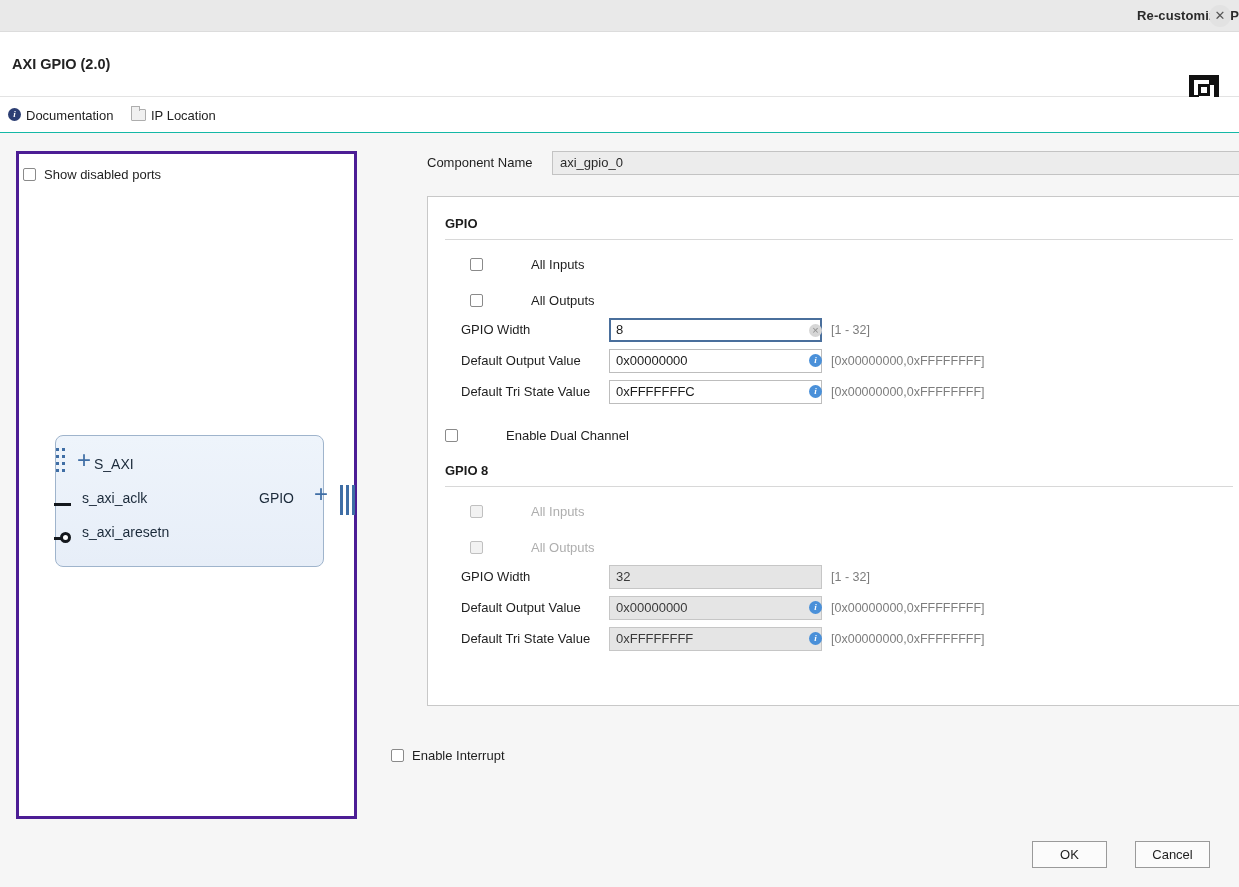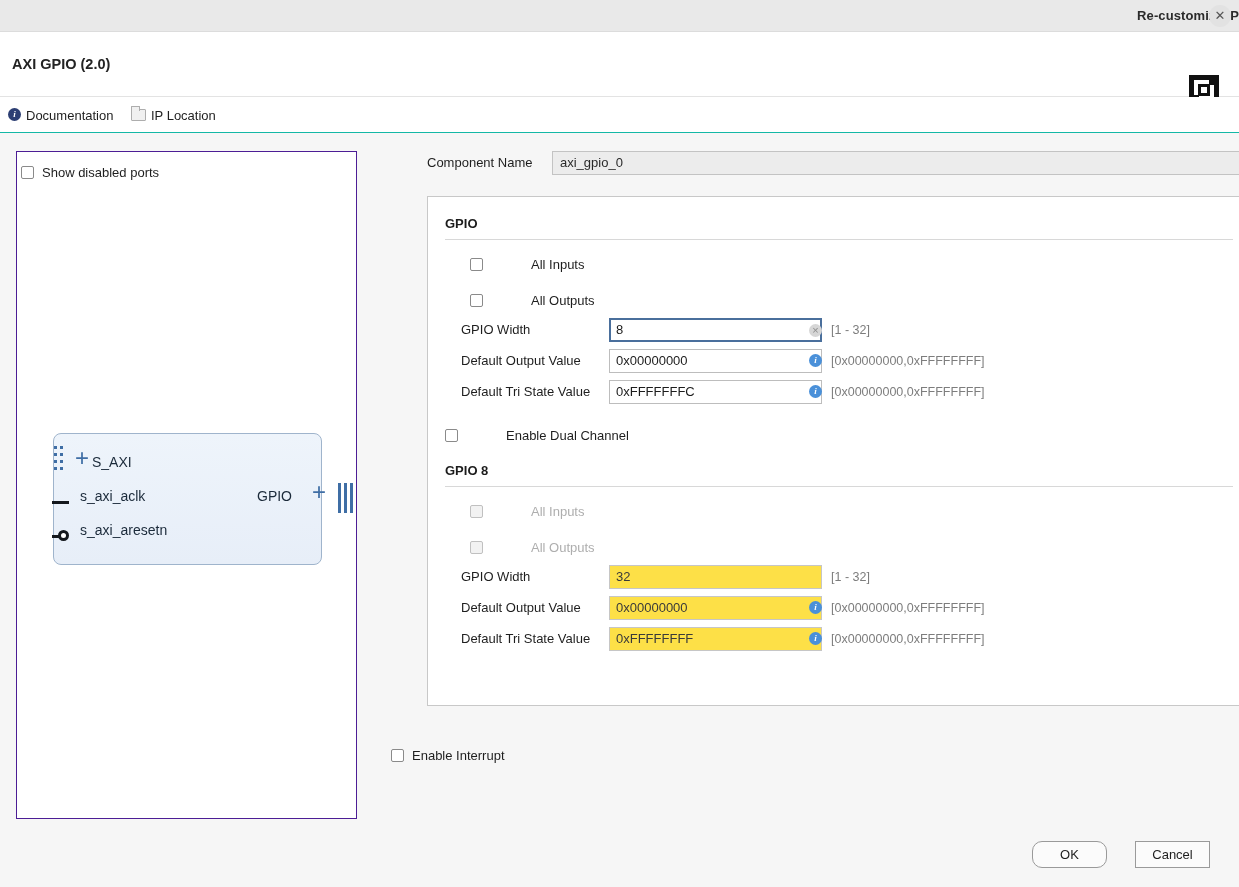--- a/index.html
+++ b/index.html
@@ -81,21 +81,21 @@
 
   
   .dialog-body {
     position: absolute; left: 0; top: 133px; width: 1239px; height: 754px;
     background: #f6f6f6;
   }
 
   
   .left-panel {
     position: absolute; left: 16px; top: 18px; width: 341px; height: 668px;
-    background: #ffffff; border: 1px solid #4c1d95;
+    background: #ffffff; border: 3px solid #4c1d95;
   }
   .show-disabled-row {
     position: absolute; left: 4px; top: 11px; height: 18px;
     display: flex; align-items: center; cursor: default;
   }
   .cbx {
     width: 13px; height: 13px; border: 1px solid #8a8a8a; background: #ffffff;
     border-radius: 2px; display: inline-block; flex: none;
   }
   .cbx.disabled { border-color: #c0c0c0; background: #f2f2f2; }
@@ -178,21 +178,21 @@
   .field-row { position: absolute; height: 24px; }
   .field-label {
     position: absolute; left: 0; top: 0; width: 148px; height: 24px;
     line-height: 24px; font-size: 13px; color: #1e1e1e; text-align: left;
   }
   .field-input {
     position: absolute; left: 148px; top: 0; width: 213px; height: 24px;
     background: #ffffff; border: 1px solid #bdbdbd;
     line-height: 22px; padding-left: 6px; font-size: 13px; color: #1c1c1c;
   }
-  .field-input.disabled { background: #fde047; border-color: #c6c6c6; color: #3a3a3a; }
+  .field-input.disabled { background: #e5e5e5; border-color: #c6c6c6; color: #3a3a3a; }
   .field-input.focused {
     border: 2px solid #4a6f9c; line-height: 20px; padding-left: 5px;
   }
   .field-hint {
     position: absolute; left: 370px; top: 0; height: 24px; line-height: 24px;
     font-size: 12.5px; color: #7d7d7d; white-space: nowrap;
   }
 
   .icon-info-blue {
     position: absolute; right: 7px; top: 5px; width: 13px; height: 13px;
@@ -217,21 +217,21 @@
     display: flex; align-items: center; margin-top: 25px;
   }
 
   
   .btn {
     position: absolute; top: 708px; width: 75px; height: 27px;
     background: #fbfbfb; border: 1px solid #9a9a9a;
     font-size: 13px; color: #1e1e1e; line-height: 25px; text-align: center;
     cursor: pointer; user-select: none;
   }
-  .btn-ok { left: 1032px; border-radius: 10px; }
+  .btn-ok { left: 1032px; }
   .btn-cancel { left: 1135px; }
 </style>
 </head>
 <body>
 
 <div class="titlebar">
   <div class="titlebar-text">Re-customize IP</div>
   <div class="close-btn">✕</div>
 </div>
 

